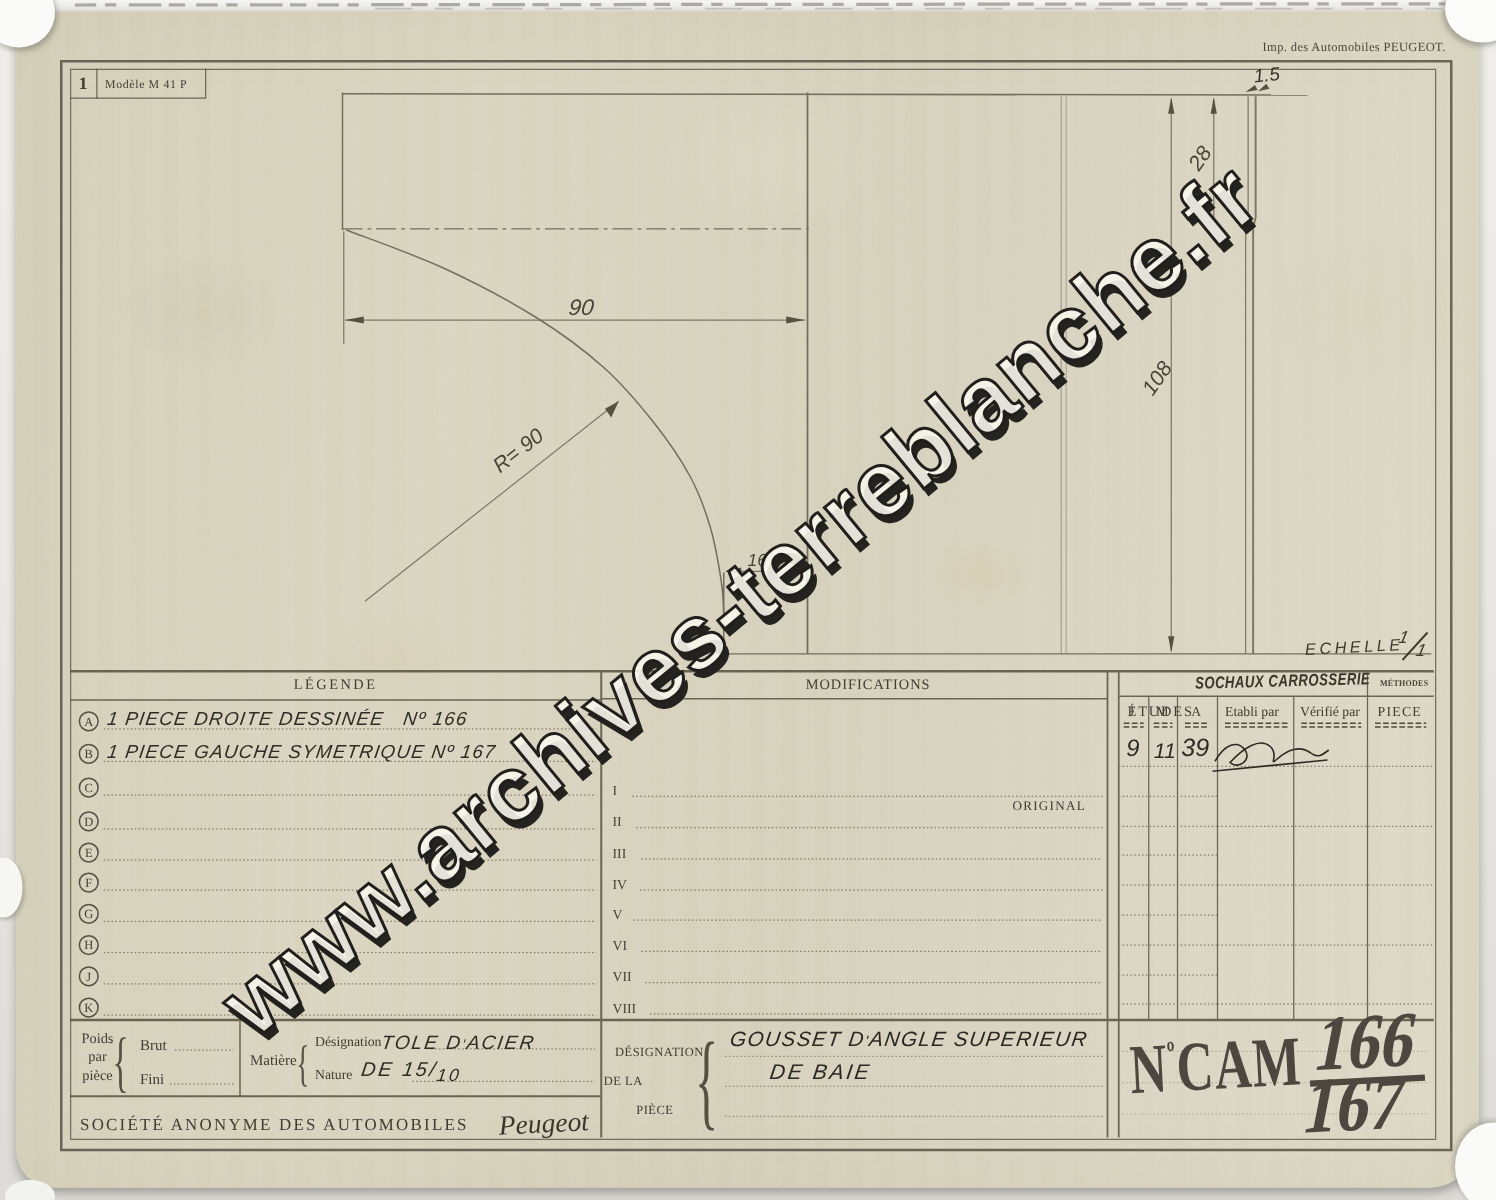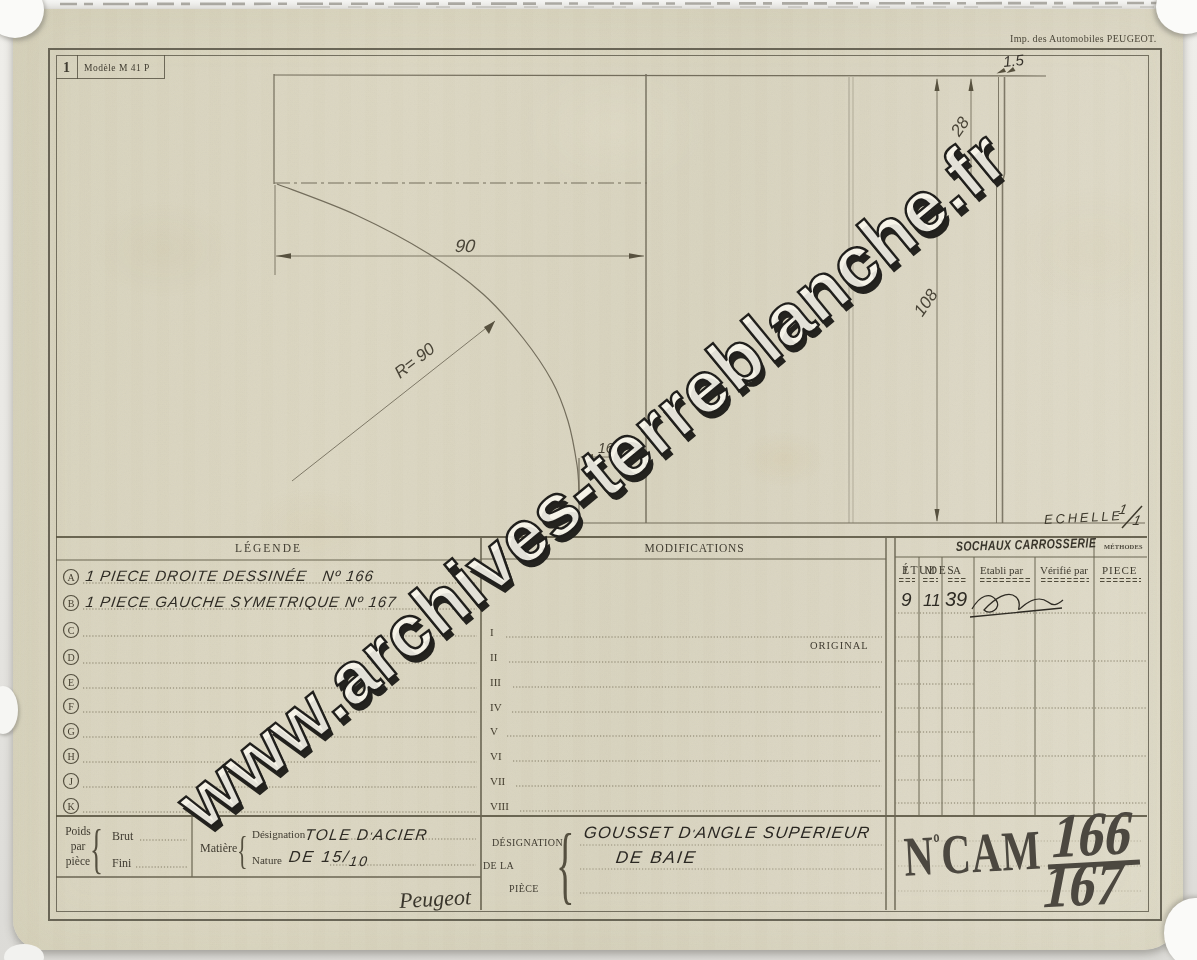--- a/index.html
+++ b/index.html
@@ -319,20 +319,21 @@
 
 <div class="abs print" style="left:200px;top:841px;font-size:12px;text-align:right;">Matière</div>
 
 <div class="abs print" style="left:252px;top:828px;font-size:11px;">Désignation</div>
 <div class="abs print" style="left:252px;top:854px;font-size:11px;">Nature</div>
 
 <div class="abs" style="left:305px;top:826px;font-family:'Liberation Sans',sans-serif;font-style:italic;font-size:15.5px;letter-spacing:1.5px;color:#2f2c25;transform:skewX(-8deg);">TOLE D<span style="font-size:11px;">'</span>ACIER</div>
 
 <div class="abs" style="left:289px;top:848px;font-family:'Liberation Sans',sans-serif;font-style:italic;font-size:16px;letter-spacing:2px;color:#2f2c25;transform:skewX(-8deg);">DE 15/<span style="font-size:14px;position:relative;top:4px;">10</span></div>
 
+<div class="abs print" style="left:64px;top:892px;font-size:13.5px;letter-spacing:1.8px;">SOCIÉTÉ ANONYME DES AUTOMOBILES</div>
 
 <div class="abs" style="left:399px;top:886px;font-family:'Liberation Serif',serif;font-style:italic;font-size:22px;color:#3a362c;transform:rotate(-3deg);">Peugeot</div>
 
 <div class="abs print" style="left:492px;top:837px;font-size:10px;letter-spacing:.4px;">DÉSIGNATION</div>
 <div class="abs print" style="left:483px;top:860px;font-size:10px;letter-spacing:.4px;font-family:Liberation Serif, serif;">DE LA</div>
 <div class="abs print" style="left:509px;top:883px;font-size:10px;letter-spacing:.4px;">PIÈCE</div>
 
 <div class="abs" style="left:584px;top:823px;font-family:'Liberation Sans',sans-serif;font-style:italic;font-size:16.5px;letter-spacing:1.2px;color:#2a2722;transform:skewX(-8deg);">GOUSSET D<span style="font-size:12px;">'</span>ANGLE SUPERIEUR</div>
 
 <div class="abs" style="left:616px;top:848px;font-family:'Liberation Sans',sans-serif;font-style:italic;font-size:17px;letter-spacing:2px;color:#2a2722;transform:skewX(-8deg);">DE BAIE</div>

